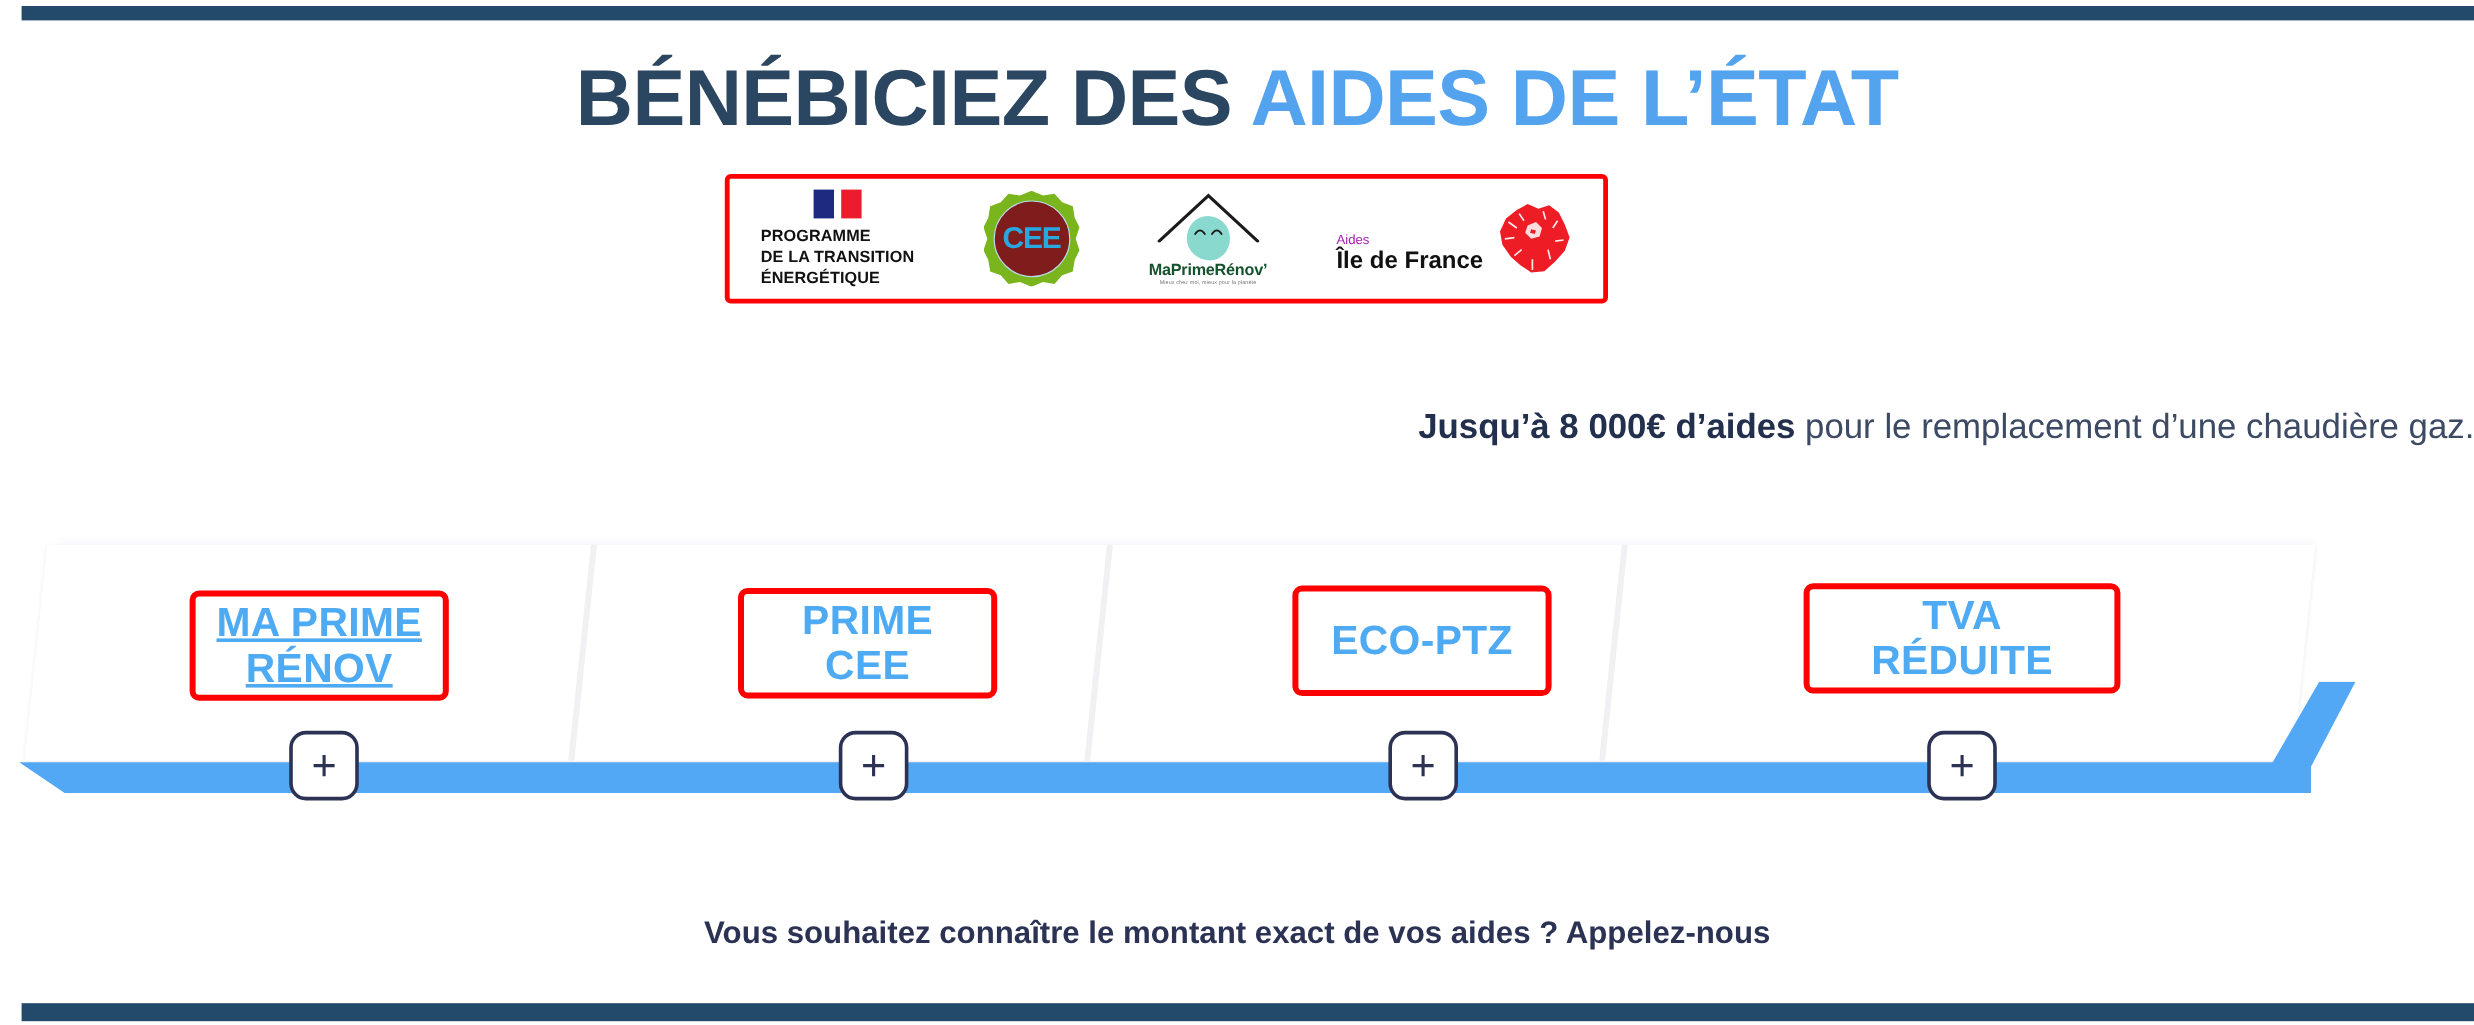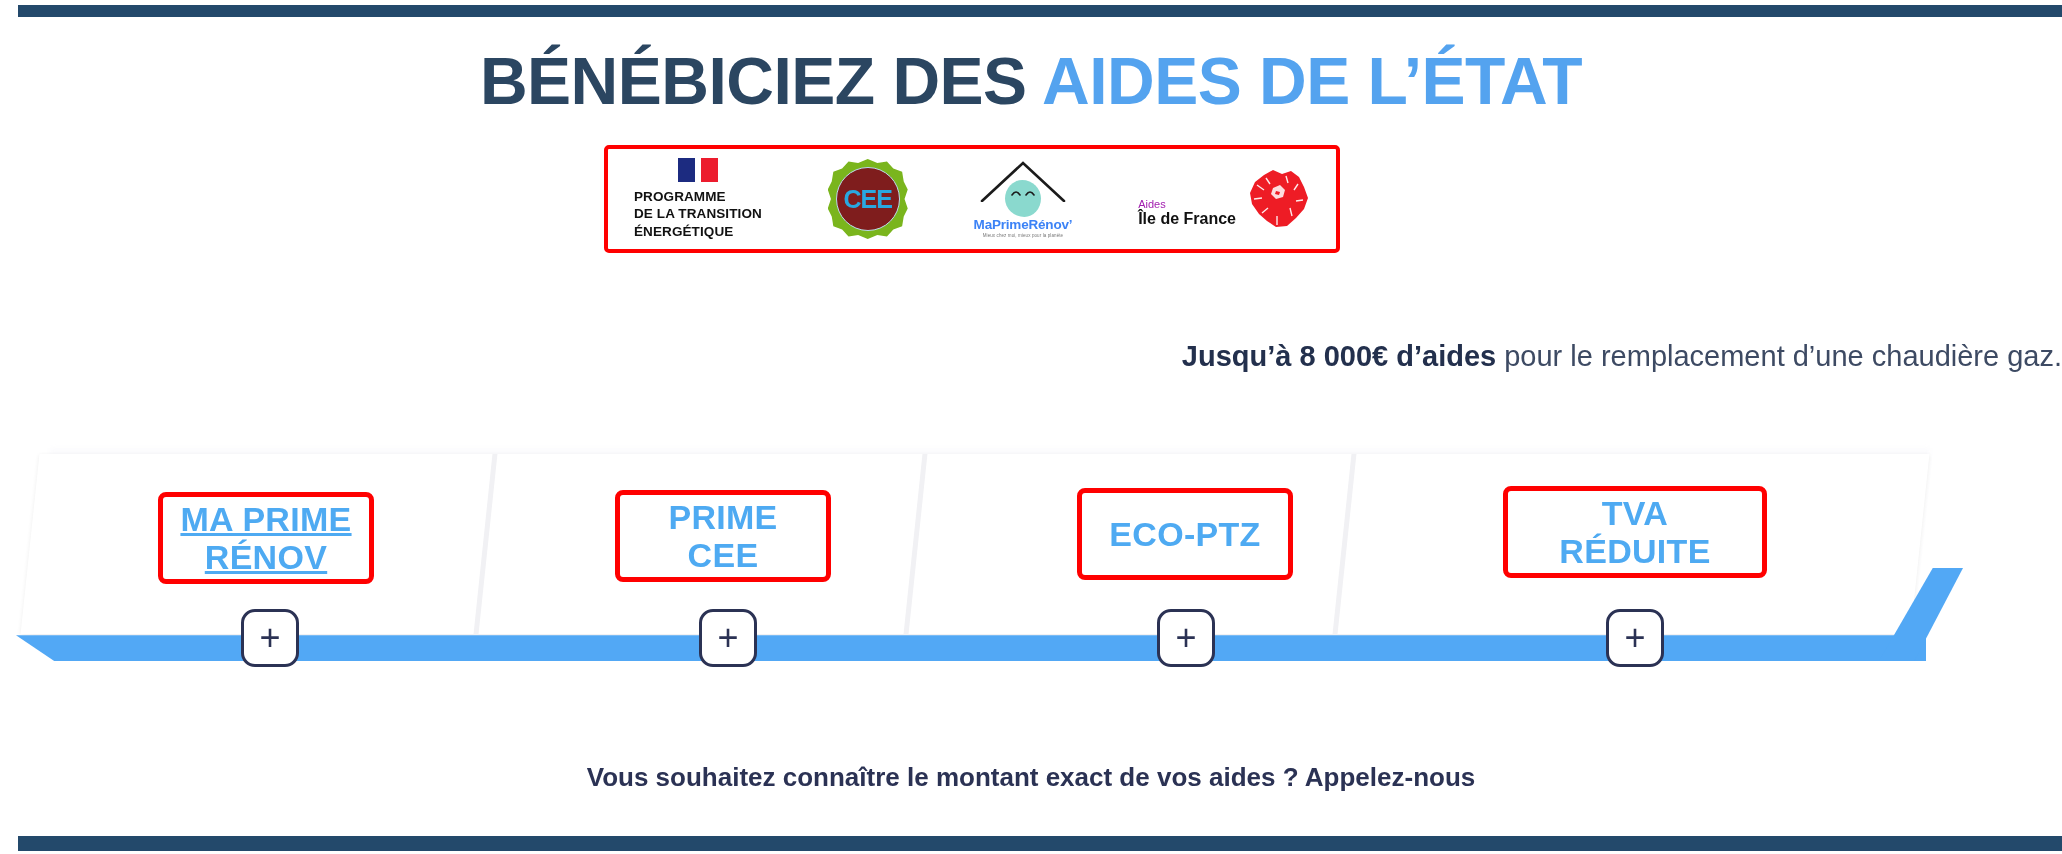--- a/index.html
+++ b/index.html
@@ -83,30 +83,30 @@
   }
   .mpr-blob {
     position: absolute; left: 25px; top: 20px; width: 36px; height: 37px;
     background: #8ad9ce;
     border-radius: 48% 52% 46% 54% / 50% 50% 50% 50%;
   }
   .mpr-eyes {
     position: absolute; left: 31px; top: 29px; width: 24px; height: 8px;
   }
   .mpr-name {
-    font-size: 13.5px; font-weight: 700; color: #3b82f6; margin-top: 3px;
+    font-size: 13.5px; font-weight: 700; color: #14532d; margin-top: 3px;
     letter-spacing: -0.2px;
   }
   .mpr-tag { font-size: 4.5px; color: #777; margin-top: 1px; letter-spacing: .1px; }
 
   
   .idf { align-items: flex-end; gap: 10px; }
   .idf-txt { text-align: left; padding-bottom: 2px; }
   .idf-small { font-size: 11px; color: #a21caf; line-height: 1.1; }
-  .idf-big { font-size: 16px; font-weight: 700; color: #111; line-height: 1.1; }
+  .idf-big { font-size: 20px; font-weight: 700; color: #111; line-height: 1.1; }
   .idf-map { width: 64px; height: 62px; }
 
   
   .aid-line {
     position: absolute; width: 2062px; text-align: center;
     font-size: 29px; color: #3d4a63; white-space: nowrap;
   }
   .aid-line b { font-weight: 700; color: #23304d; }
   .aid-1 { top: 285px; }
   .aid-2 { top: 340px; text-align: right; }

